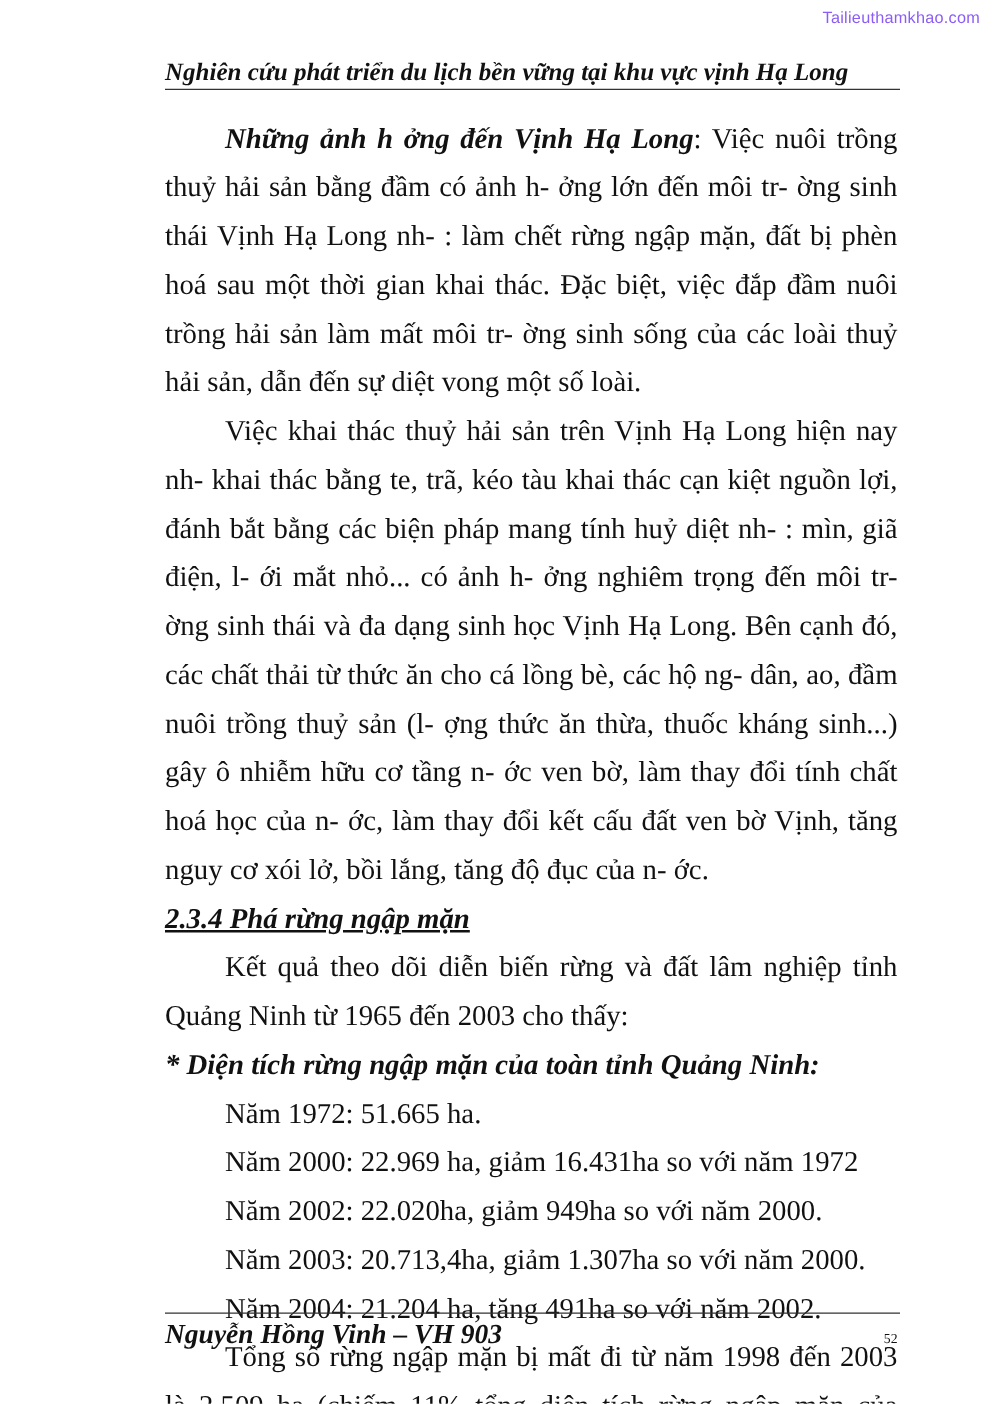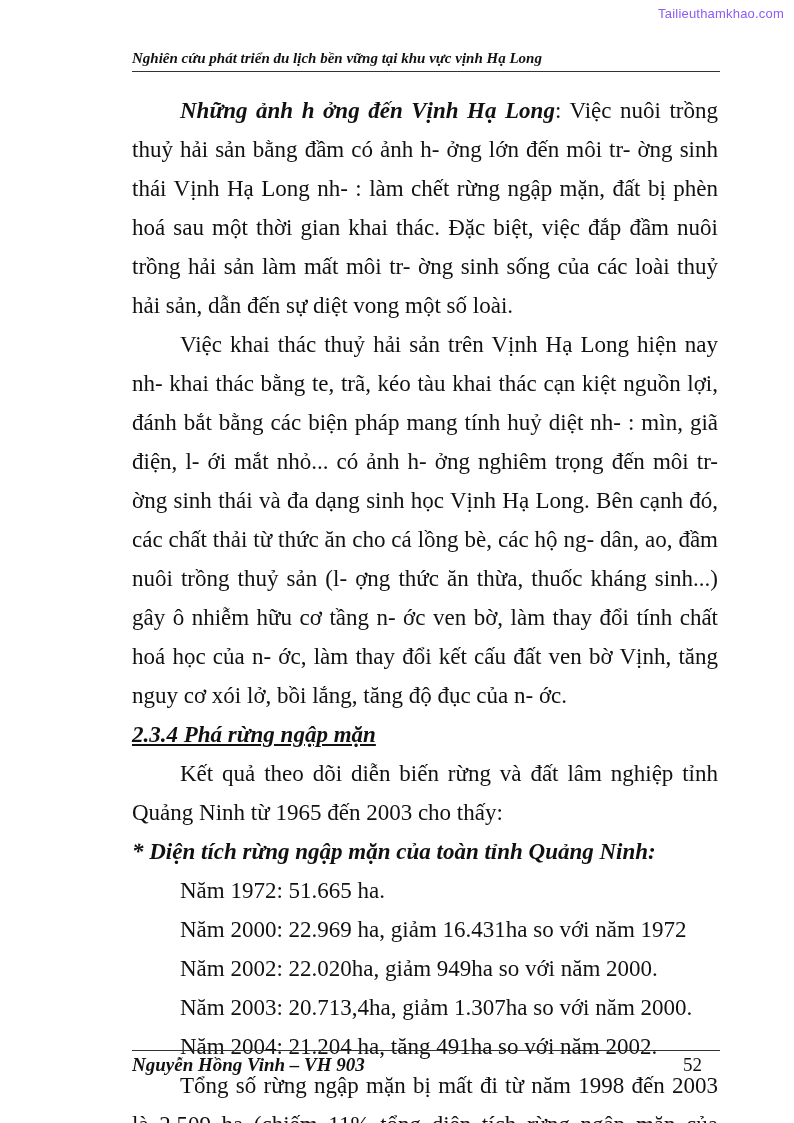--- a/index.html
+++ b/index.html
@@ -1,34 +1,34 @@
 <!DOCTYPE html>
 <html><head>
 <meta charset="utf-8">
 <style>
   html, body { margin: 0; padding: 0; background: #ffffff; }
   body { width: 794px; height: 1123px; position: relative; overflow: hidden;
          font-family: "Liberation Serif", "DejaVu Serif", serif; color: #111; }
   .watermark { position: absolute; top: 6px; right: 10px; font-family: "Liberation Sans", "DejaVu Sans", sans-serif;
                font-size: 13px; color: #8b5cf6; letter-spacing: 0.2px; }
   .running-header { position: absolute; left: 132px; top: 48px; width: 588px;
-                    font-style: italic; font-weight: bold; font-size: 15px;
+                    font-style: italic; font-weight: bold; font-size: 20px;
                     border-bottom: 1.3px solid #333; padding-bottom: 3px; line-height: 20px; white-space: nowrap; }
   .body { position: absolute; left: 132px; top: 91px; width: 586px; font-size: 23px; line-height: 39px; }
   .p { margin: 0; text-align: justify; text-align-last: left; }
   .indent { text-indent: 48px; }
   .bi { font-weight: bold; font-style: italic; }
   .u { text-decoration: underline; }
   .item { margin: 0; padding-left: 48px; }
   .hang { margin: 0; padding-left: 40px; text-indent: 8px; }
   .sub { margin: 0; padding-left: 48px; }
   .footer { position: absolute; left: 132px; top: 1050px; width: 588px; border-top: 1.3px solid #333;
             padding-top: 3px; display: flex; justify-content: space-between; align-items: baseline; }
-  .footer-author { font-style: italic; font-weight: bold; font-size: 19px; }
-  .footer-page { font-size: 19px; margin-right: 18px; }
+  .footer-author { font-style: italic; font-weight: bold; font-size: 22px; }
+  .footer-page { font-size: 11px; margin-right: 2px; }
 </style>
 </head>
 <body>
 
 <div class="watermark">Tailieuthamkhao.com</div>
 
 <div class="running-header">Nghiên cứu phát triển du lịch bền vững tại khu vực vịnh Hạ Long</div>
 
 <div class="body">
   <p class="p indent"><span class="bi">Những ảnh h ởng đến Vịnh Hạ Long</span><span>: Việc nuôi trồng thuỷ hải sản bằng đầm có ảnh h- ởng lớn đến môi tr- ờng sinh thái Vịnh Hạ Long nh- : làm chết rừng ngập mặn, đất bị phèn hoá sau một thời gian khai thác. Đặc biệt, việc đắp đầm nuôi trồng hải sản làm mất môi tr- ờng sinh sống của các loài thuỷ hải sản, dẫn đến sự diệt vong một số loài.</span></p>

